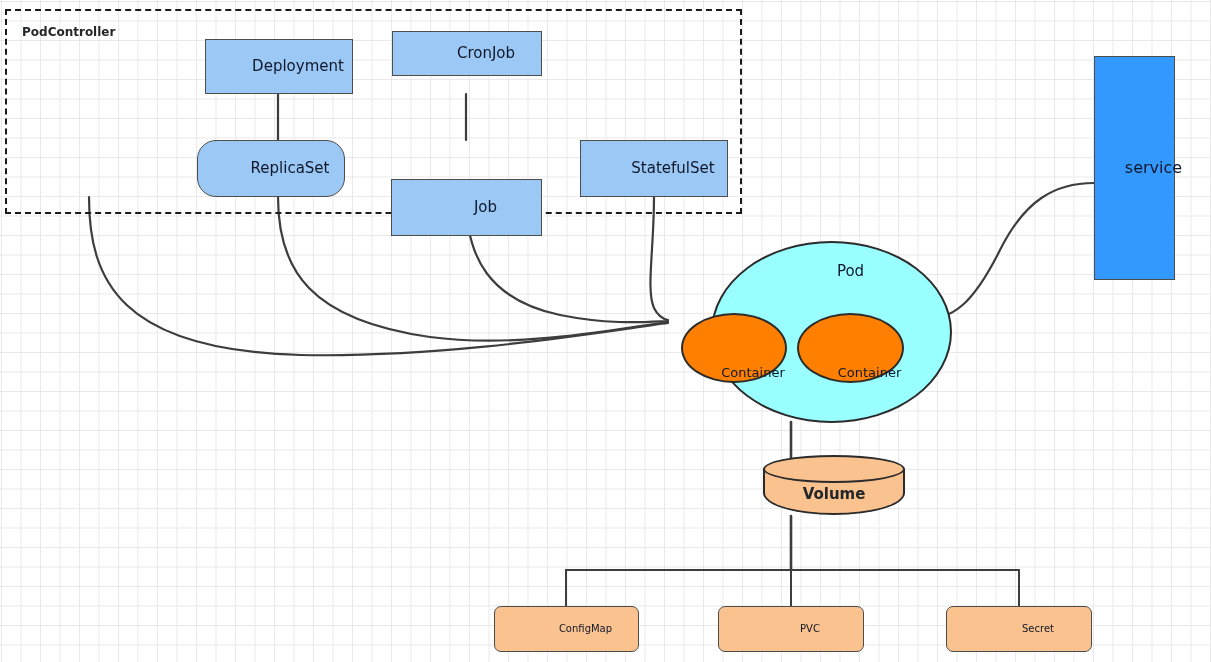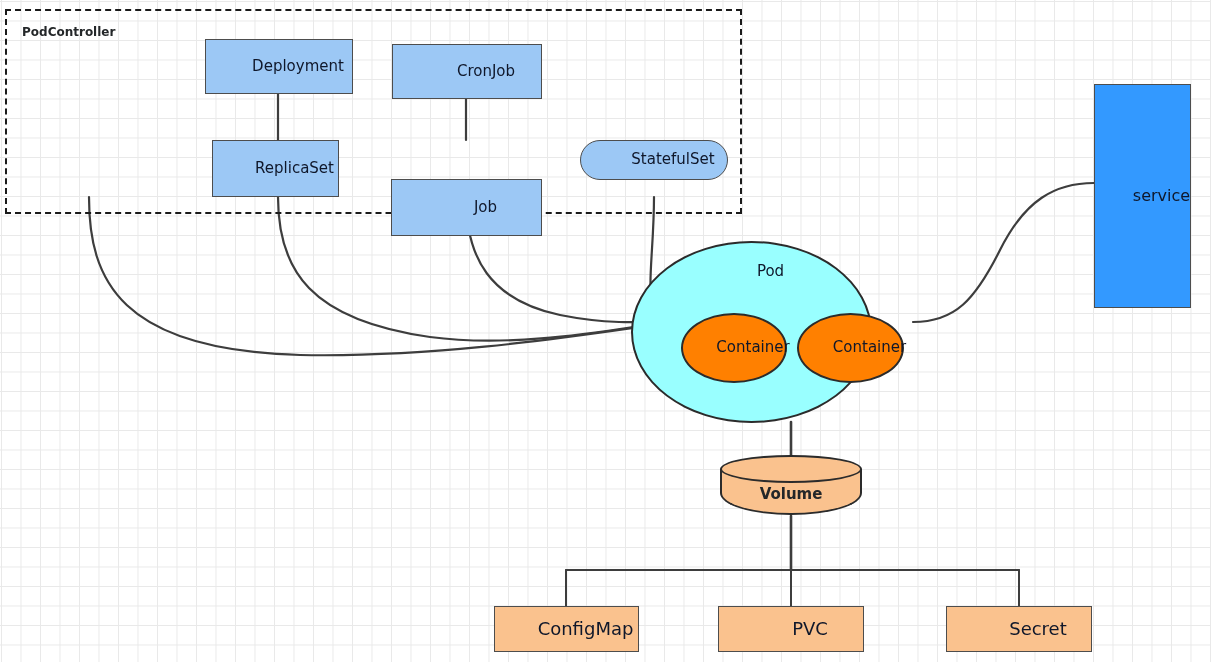--- a/index.html
+++ b/index.html
@@ -69,39 +69,41 @@
     font-size: 15px;
   }
   .service-box {
     background-color: #3399ff;
     border: 1.6px solid #4d4d4d;
     font-size: 16px;
   }
   .store-box {
     background-color: #fac28e;
     border: 1.8px solid #4d4d4d;
-    border-radius: 0;
-    font-size: 18px;
+    border-radius: 7px;
+    font-size: 10px;
   }
   .pod-ellipse {
     background-color: #99ffff;
     border: 2px solid #2b2b2b;
     border-radius: 50%;
     align-items: flex-start;
     padding-top: 20px;
     font-size: 15px;
   }
   .container-ellipse {
     background-color: #ff8000;
     border: 2px solid #2b2b2b;
     border-radius: 50%;
-    font-size: 15px;
+    font-size: 13px;
+    align-items: flex-end;
   }
   .cylinder {
     position: absolute;
+    margin-left: 43px;
   }
   .cylinder-body {
     position: absolute;
     left: 0;
     top: 14px;
     width: 100%;
     height: 46px;
     box-sizing: border-box;
     background-color: #fac28e;
     border-left: 2px solid #2b2b2b;
@@ -166,42 +168,42 @@
     </g>
   </svg>
 
   <div class="group-box" style="left:5px; top:9px; width:737px; height:205px;"></div>
   <div class="group-title" style="left:22px; top:25px;">PodController</div>
 
   <div class="node ctrl-box" style="left:205px; top:39px; width:148px; height:55px;">
     <span>Deployment</span>
   </div>
 
-  <div class="node ctrl-box" style="left:392px; top:44px; width:150px; height:55px;text-align:center;">
+  <div class="node ctrl-box" style="left:392px; top:31px; width:150px; height:45px;text-align:center;">
     <span>CronJob</span>
   </div>
 
 
-  <div class="node ctrl-box" style="left:212px; top:140px; width:127px; height:57px;">
+  <div class="node ctrl-box" style="left:197px; top:140px; width:148px; height:57px;border-radius:19px;">
     <span>ReplicaSet</span>
   </div>
 
   <div class="node ctrl-box" style="left:391px; top:140px; width:151px; height:57px;margin-top:39px;">
     <span>Job</span>
   </div>
 
-  <div class="node ctrl-box" style="left:580px; top:140px; width:148px; height:40px;border-radius:21px;">
+  <div class="node ctrl-box" style="left:580px; top:140px; width:148px; height:57px;">
     <span>StatefulSet</span>
   </div>
 
-  <div class="node service-box" style="left:1094px; top:84px; width:97px; height:224px;">
+  <div class="node service-box" style="left:1094px; top:56px; width:81px; height:224px;">
     <span>service</span>
   </div>
 
-  <div class="node pod-ellipse" style="left:631px; top:241px; width:241px; height:182px;">
+  <div class="node pod-ellipse" style="left:711px; top:241px; width:241px; height:182px;">
     <span>Pod</span>
   </div>
 
   <div class="node container-ellipse" style="left:681px; top:313px; width:106px; height:70px;">
     <span>Container</span>
   </div>
 
   <div class="node container-ellipse" style="left:797px; top:313px; width:107px; height:70px;">
     <span>Container</span>
   </div>

